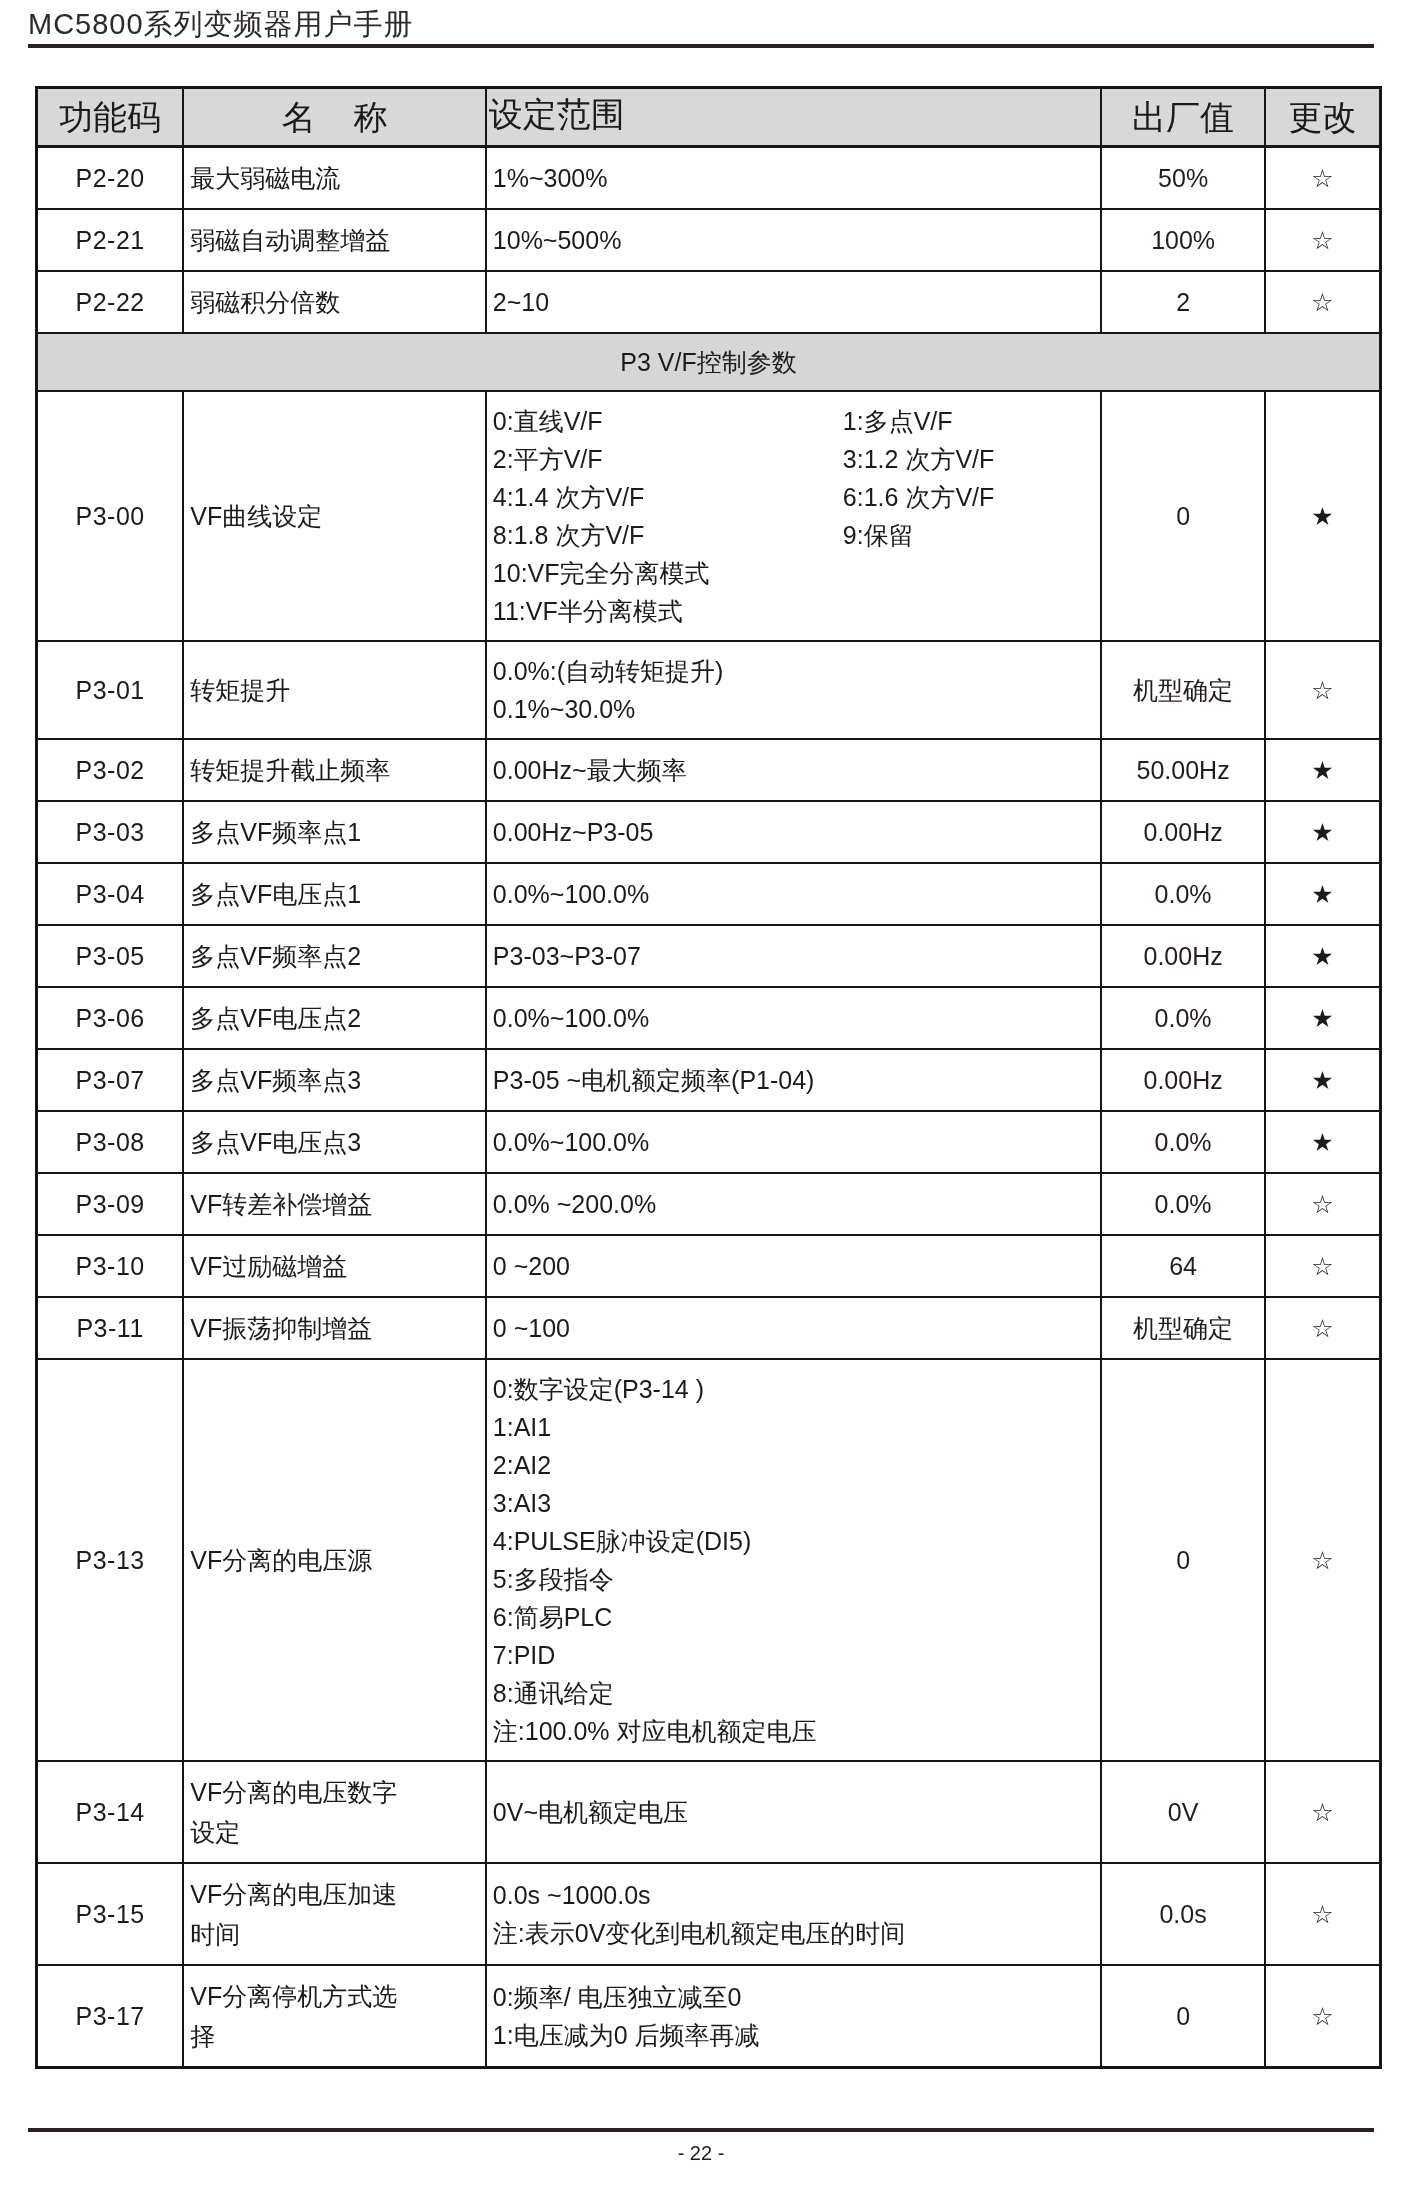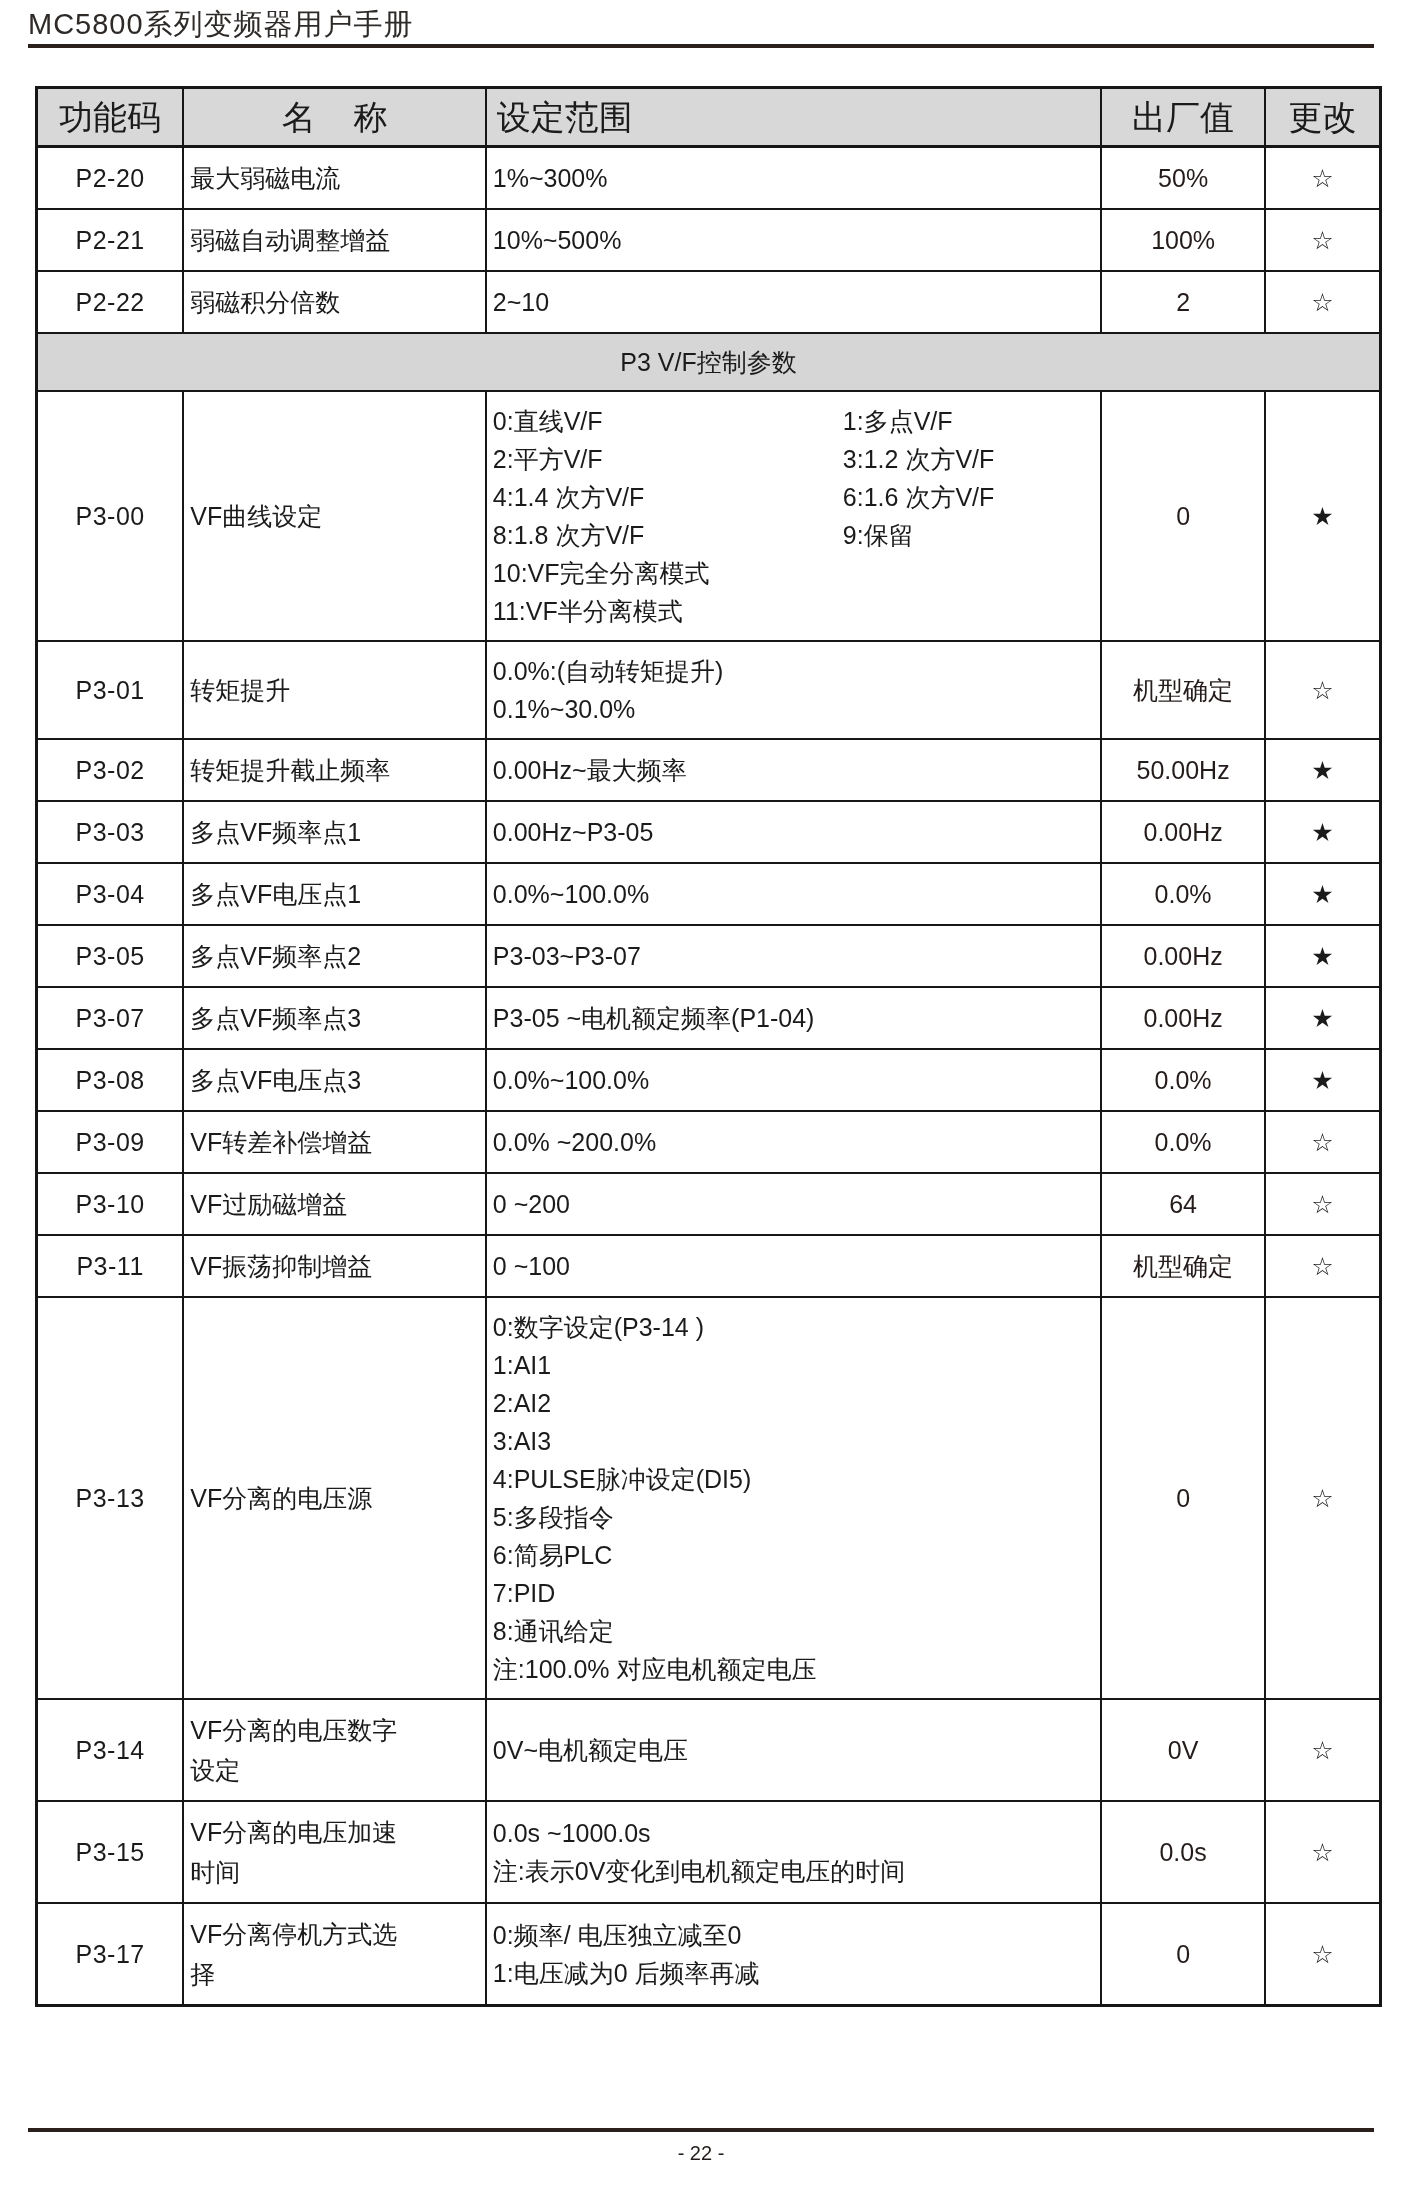--- a/index.html
+++ b/index.html
@@ -51,21 +51,21 @@
   .param-table thead th {
     background: #d8d8d8;
     font-weight: normal;
     font-size: 34px;
     height: 36px;
     border-bottom: 3px solid #161616;
     white-space: pre;
   }
   th.h-code, th.h-factory, th.h-change { text-align: center; }
   th.h-name { text-align: center; }
-  th.h-range { text-align: left; padding-left: 10px; }
+  th.h-range { text-align: left; padding-left: 2px; font-family: Liberation Mono, monospace; }
   .code-cell {
     text-align: center;
     font-size: 27px;
     letter-spacing: 0.5px;
   }
   .name-cell {
     text-align: left;
     padding-left: 16px;
     font-size: 25px;
   }
@@ -243,20 +243,31 @@
           <td class="name-cell">
             <div>多点VF频率点2</div>
           </td>
           <td class="range-cell">
             <div class="range-line"><span>P3-03~P3-07</span></div>
           </td>
           <td class="factory-cell">0.00Hz</td>
           <td class="change-cell"><span>★</span></td>
         </tr>
         <tr>
+          <td class="code-cell">P3-06</td>
+          <td class="name-cell">
+            <div>多点VF电压点2</div>
+          </td>
+          <td class="range-cell">
+            <div class="range-line"><span>0.0%~100.0%</span></div>
+          </td>
+          <td class="factory-cell">0.0%</td>
+          <td class="change-cell"><span>★</span></td>
+        </tr>
+        <tr>
           <td class="code-cell">P3-07</td>
           <td class="name-cell">
             <div>多点VF频率点3</div>
           </td>
           <td class="range-cell">
             <div class="range-line"><span>P3-05 ~电机额定频率(P1-04)</span></div>
           </td>
           <td class="factory-cell">0.00Hz</td>
           <td class="change-cell"><span>★</span></td>
         </tr>

